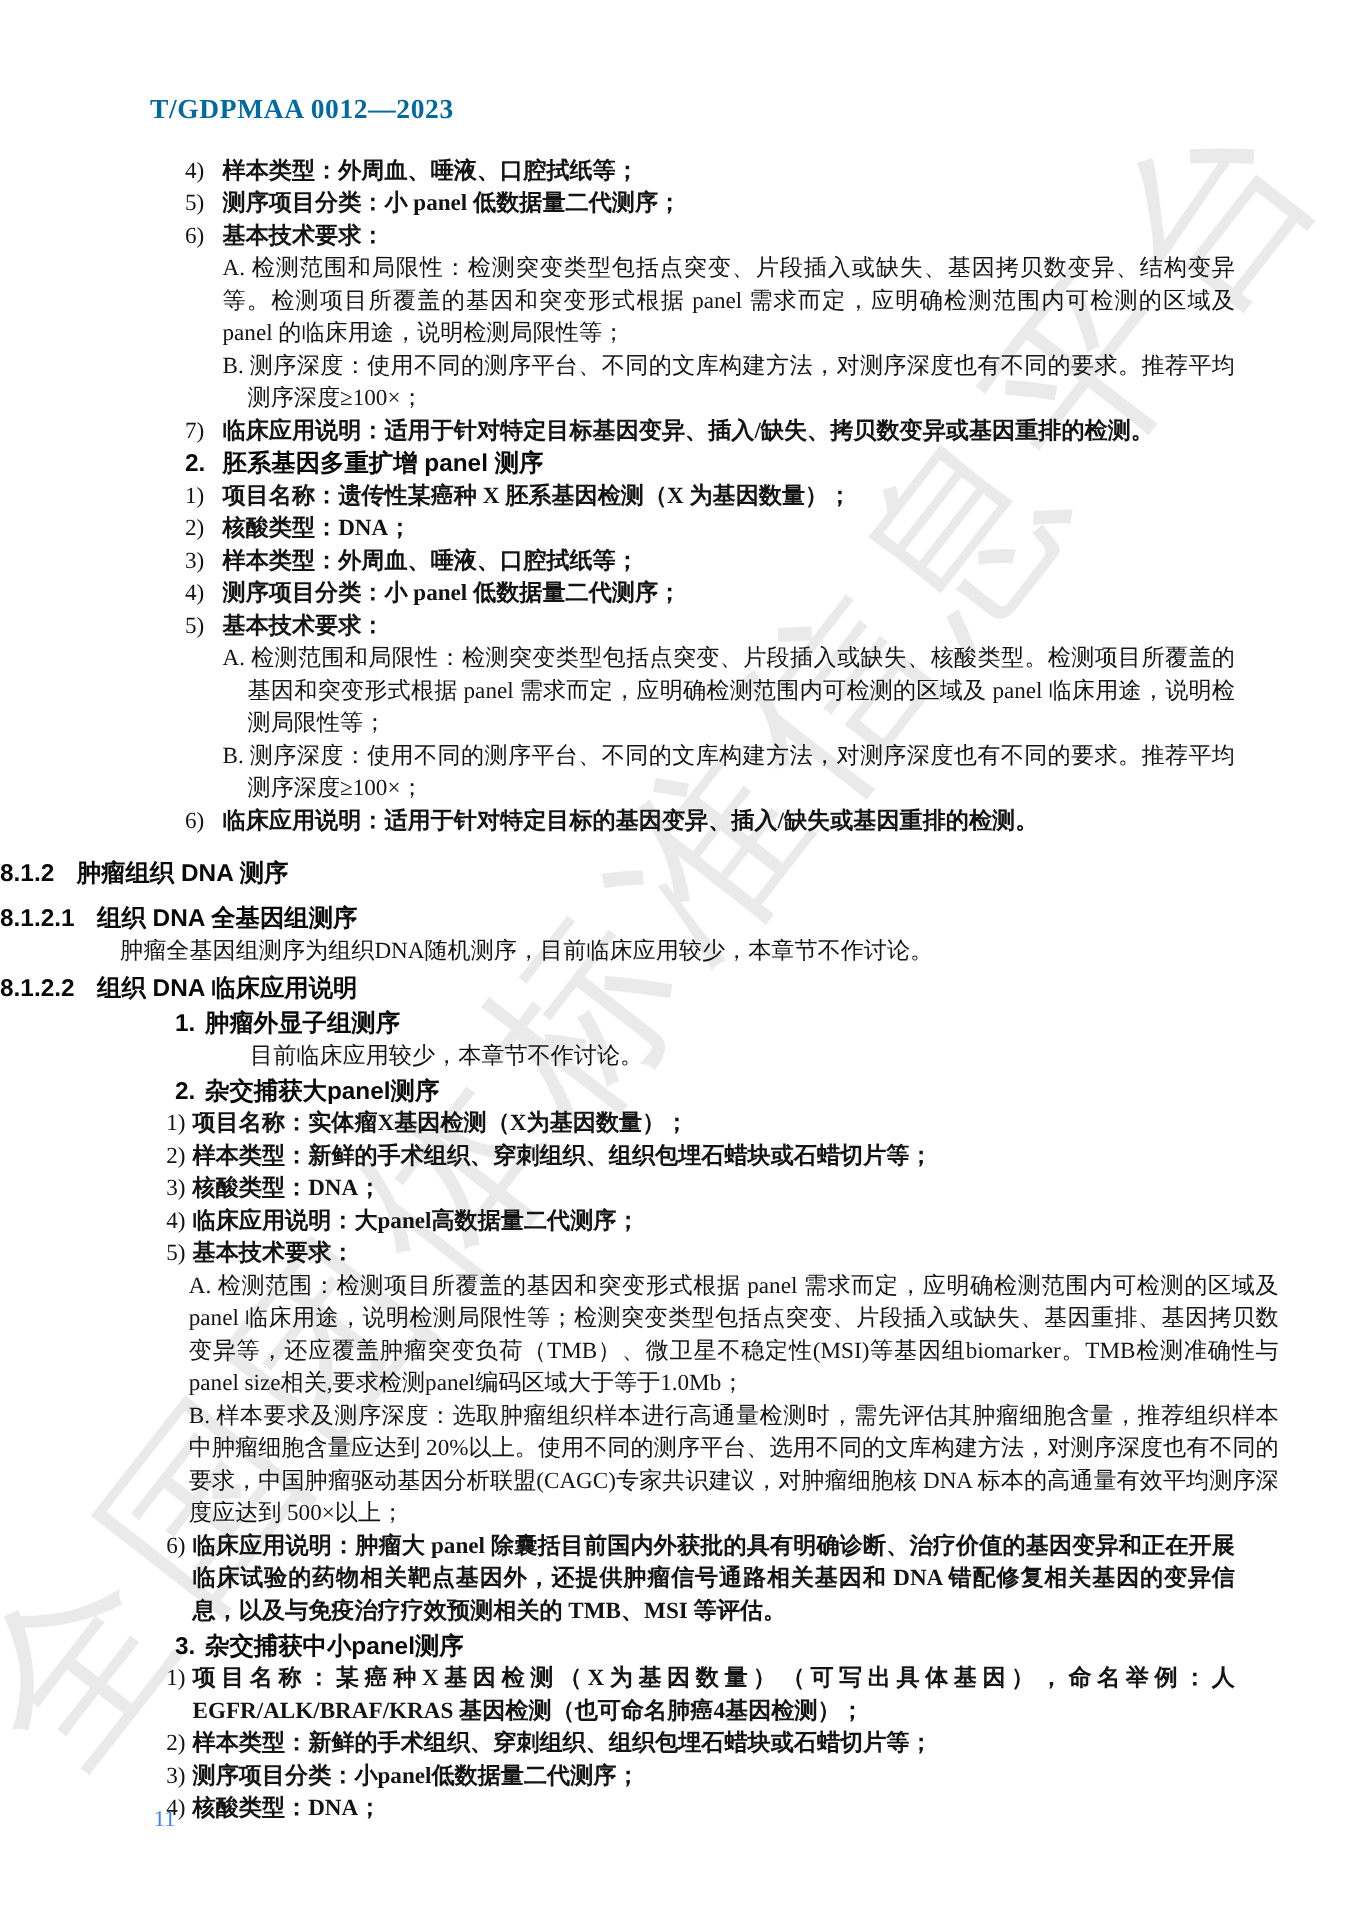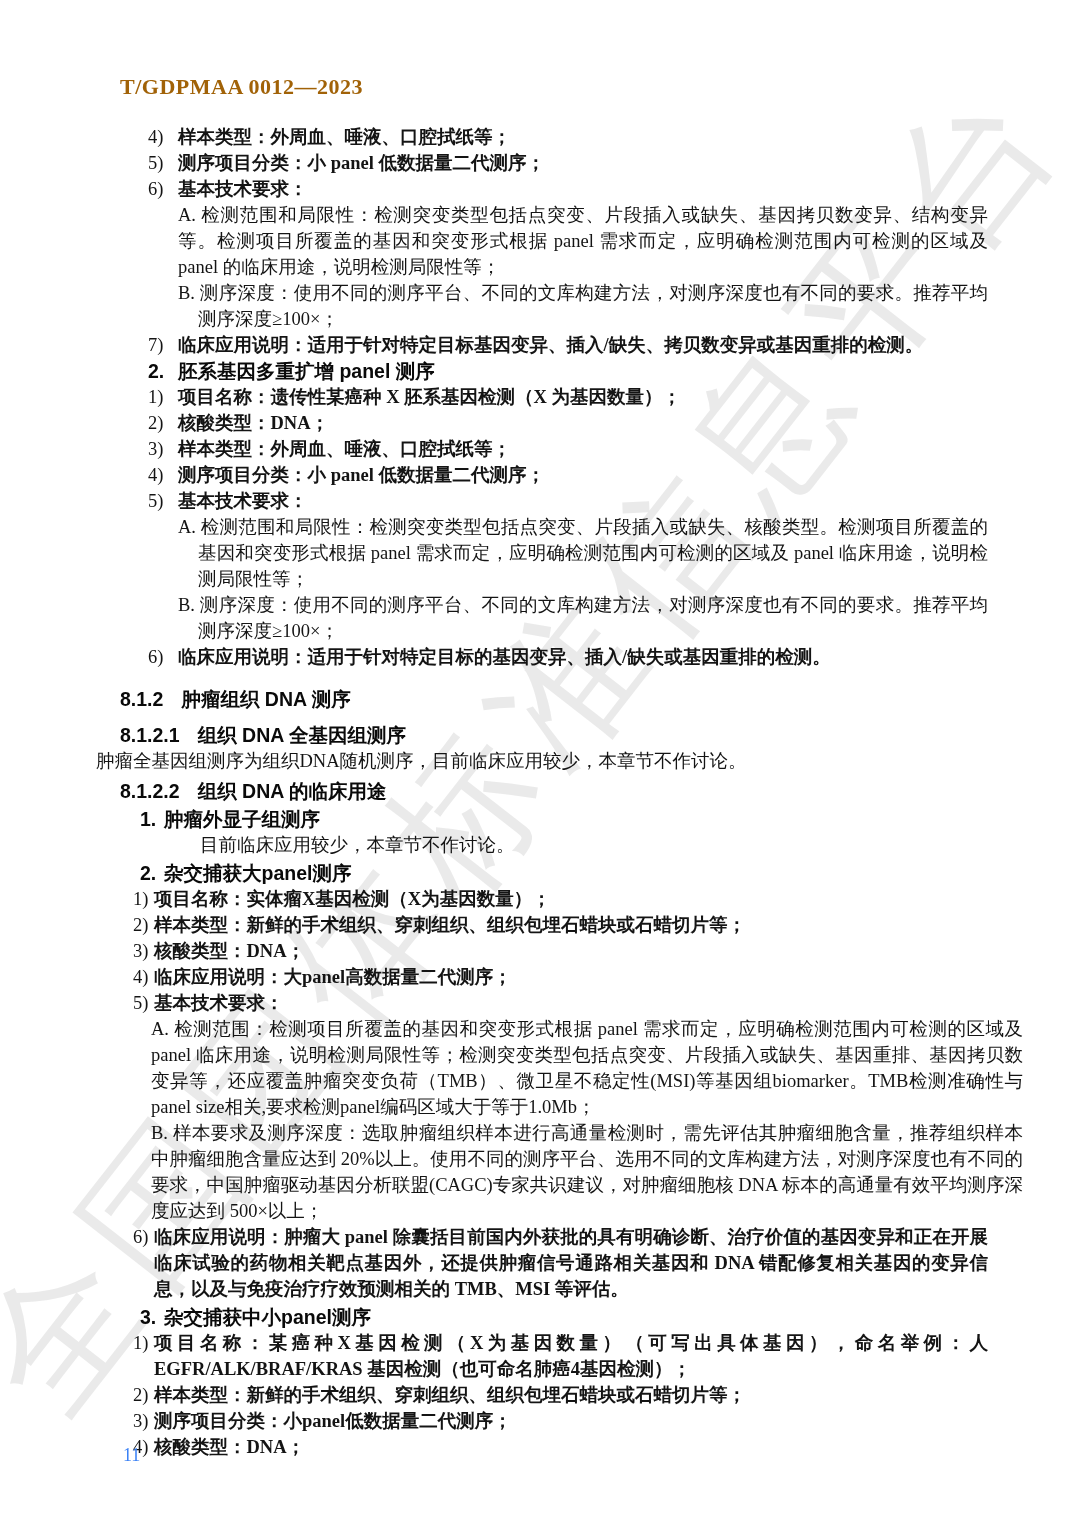--- a/index.html
+++ b/index.html
@@ -24,21 +24,21 @@
     letter-spacing:14px;
     white-space:nowrap;
     color:rgba(125,125,125,0.16);
     pointer-events:none;
     user-select:none;
   }
   .doc-header{
     position:absolute;left:120px;top:74px;
     font-family:"Liberation Serif","DejaVu Serif",serif;
     font-weight:700;font-size:22px;letter-spacing:0.5px;
-    color:#a16207;
+    color:#0369a1;
   }
   .content{position:absolute;left:0;top:124px;width:1080px;}
   .row{display:flex;align-items:flex-start;}
   .row .num{flex:0 0 auto;}
   .row .txt{flex:1 1 auto;text-align:justify;font-weight:bold;}
   
   .la{margin-left:148px;margin-right:92px;}
   .la .num{width:30px;}
   
   .lb{margin-left:133px;margin-right:92px;}
@@ -46,21 +46,21 @@
   
   .pa{margin-left:178px;margin-right:92px;text-align:justify;}
   .phang{margin-left:178px;margin-right:92px;padding-left:20px;text-indent:-20px;text-align:justify;}
   .pb{margin-left:151px;margin-right:57px;text-align:justify;}
   
   .bh{font-family:"Liberation Sans","DejaVu Sans",sans-serif;font-weight:700;font-size:19.5px;color:#0a0a0a;}
   .hlist{margin-left:148px;margin-right:92px;}
   .hlist .num{width:30px;}
   .hitem{margin-left:140px;margin-right:92px;margin-top:2px;}
   .hitem .num{width:24px;}
-  .sec{margin-left:120px;margin-right:92px;align-items:flex-end;}
+  .sec{margin-right:92px;align-items:flex-end;}
   .sec .num{margin-right:18px;}
   .mt-sec{margin-top:16px;}
   .mt-sub{margin-top:10px;}
   .mt-sub2{margin-top:4px;}
   .para-1{margin-left:96px;margin-right:92px;text-align:justify;}
   .para-2{margin-left:200px;margin-right:92px;text-align:justify;}
   .pageno{
     position:absolute;left:123px;top:1442px;
     font-family:"Liberation Serif","DejaVu Serif",serif;
     font-size:18px;color:#3b82f6;
@@ -132,21 +132,21 @@
       <span class="num">8.1.2</span>
       <span class="txt">肿瘤组织 DNA 测序</span>
     </div>
     <div class="row sec bh mt-sub">
       <span class="num">8.1.2.1</span>
       <span class="txt">组织 DNA 全基因组测序</span>
     </div>
     <div class="para-1">肿瘤全基因组测序为组织DNA随机测序，目前临床应用较少，本章节不作讨论。</div>
     <div class="row sec bh mt-sub2">
       <span class="num">8.1.2.2</span>
-      <span class="txt">组织 DNA 的临床用途</span>
+      <span class="txt">组织 DNA 临床应用说明</span>
     </div>
     <div class="row hitem bh">
       <span class="num">1.</span>
       <span class="txt">肿瘤外显子组测序</span>
     </div>
     <div class="para-2">目前临床应用较少，本章节不作讨论。</div>
     <div class="row hitem bh">
       <span class="num">2.</span>
       <span class="txt">杂交捕获大panel测序</span>
     </div>

